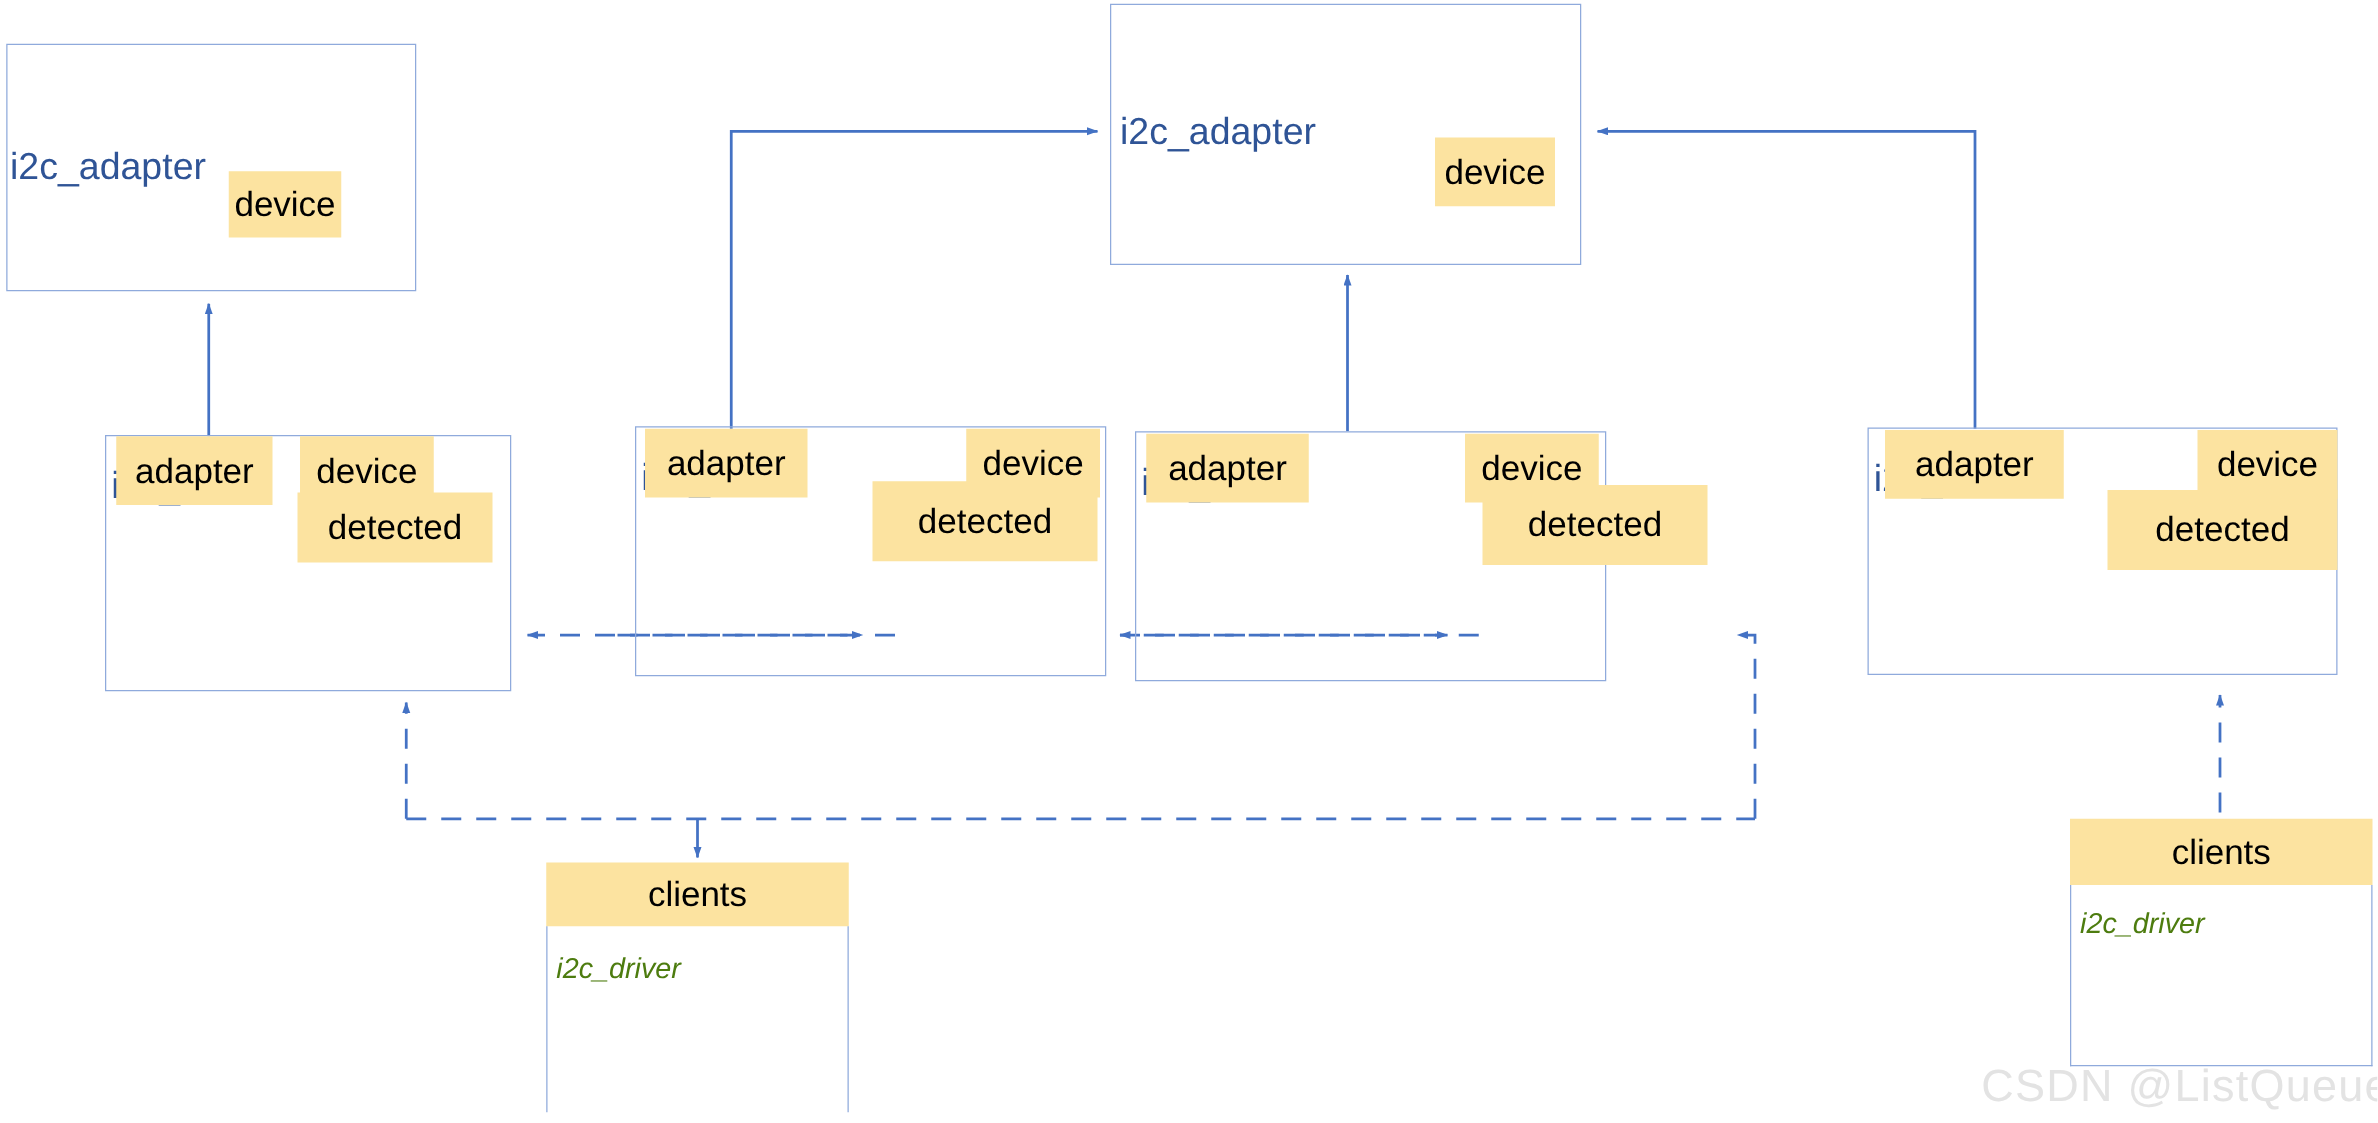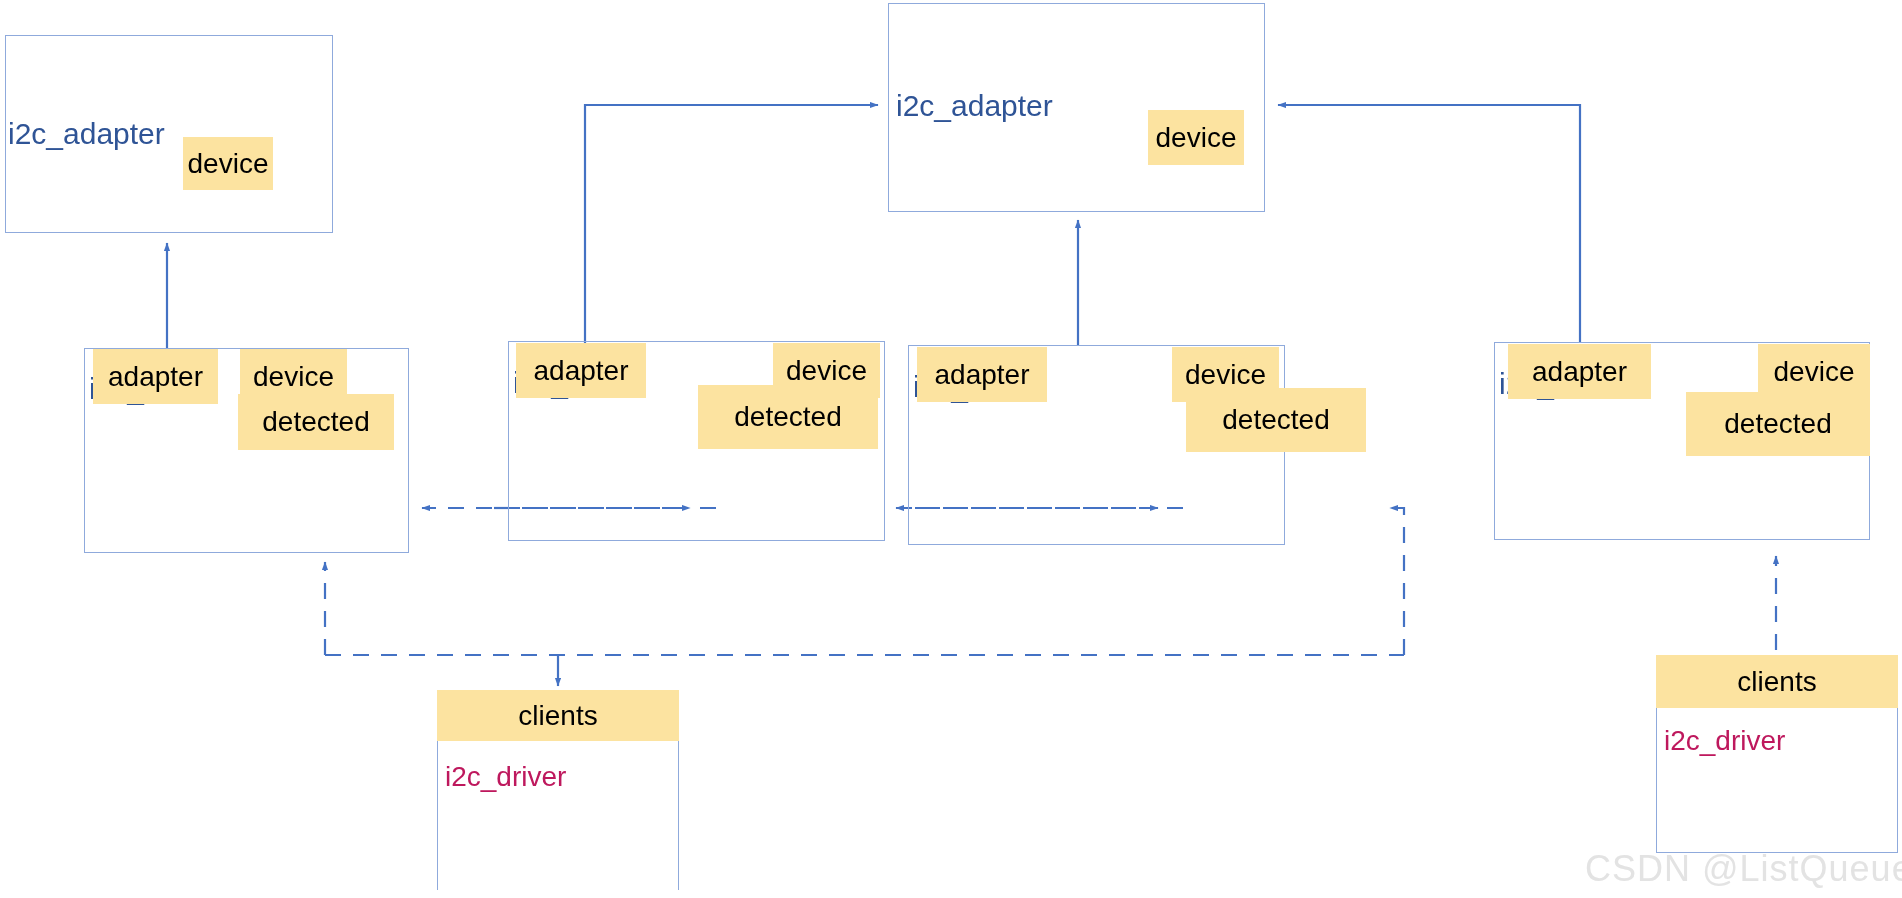--- a/index.html
+++ b/index.html
@@ -61,24 +61,25 @@
   }
   .driver-body {
     position: absolute;
     border: 1.6px solid #8faadc;
     border-top: none;
     box-sizing: border-box;
     background: transparent;
   }
   .driver-body-label {
     position: absolute;
-    color: #be185d;
-    font-size: 28px;
+    color: #4d7c0f;
+    font-size: 23px;
     line-height: 1;
     white-space: nowrap;
+    font-style: italic;
   }
   
   #links {
     position: absolute;
     left: 0;
     top: 0;
     width: 1902px;
     height: 898px;
     pointer-events: none;
   }

